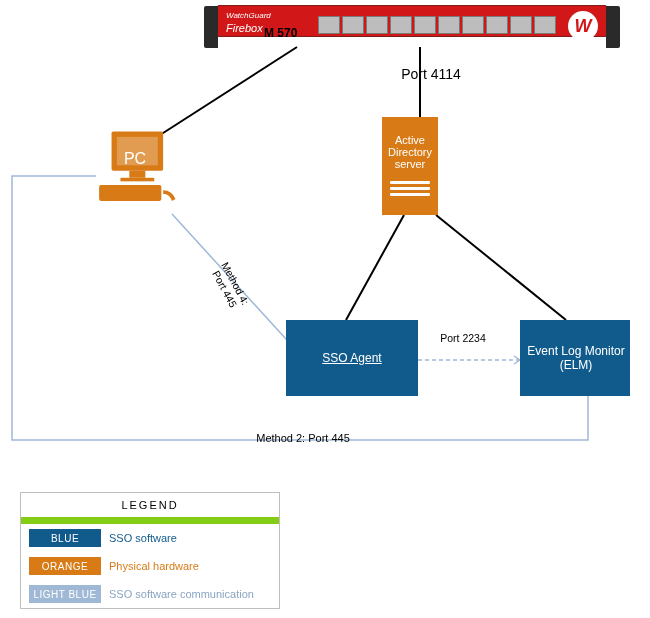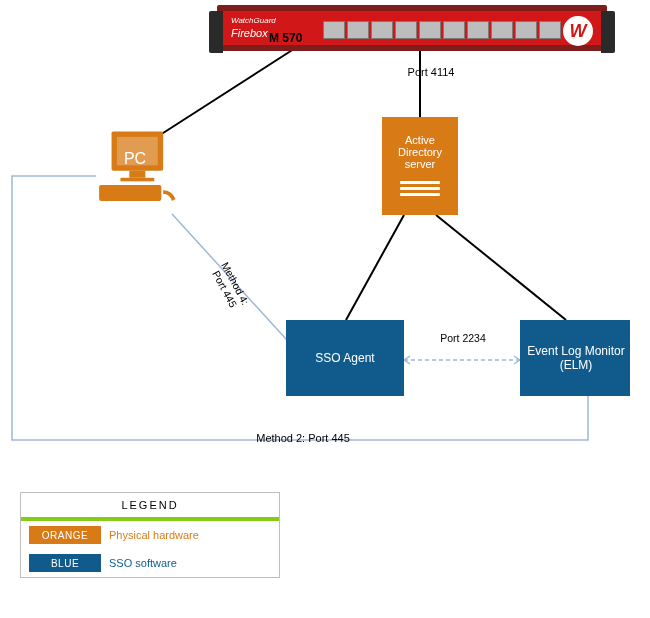--- a/index.html
+++ b/index.html
@@ -10,23 +10,23 @@
     font-family: Arial, Helvetica, sans-serif;
     font-size: 11px;
     color: #000;
     background: #fff;
     position: relative;
     overflow: hidden;
   }
   .abs { position: absolute; }
   
   .firebox {
-    left: 217px; top: 5px; width: 390px; height: 46px;
+    left: 217px; top: 5px; width: 390px; height: 32px;
     background: #d11717;
-    border: 6px solid #7f1d1d;
+    border: 1px solid #7f1d1d;
     border-radius: 2px;
   }
   .firebox .rack-l, .firebox .rack-r {
     position:absolute; top:0; width:14px; height:42px; background:#2a2a2a;
   }
   .firebox .rack-l { left:-14px; border-radius:2px 0 0 2px; }
   .firebox .rack-r { right:-14px; border-radius:0 2px 2px 0; }
   .firebox .brand {
     position:absolute; left:8px; top:4px; color:#fff; font-size:11px;
     font-style: italic; line-height: 12px;
@@ -48,48 +48,48 @@
   }
   
   .pc-wrap { left:90px; top:128px; width:100px; height:100px; text-align:center; }
   .pc-wrap svg { width:90px; height:80px; }
   .pc-label {
     position:absolute; left:114px; top:150px; color:#fff; font-size:16px;
     text-align:center; width:42px; pointer-events:none;
   }
   
   .ad {
-    left: 382px; top: 117px; width: 76px; height: 98px;
+    left: 382px; top: 117px; width: 56px; height: 98px;
     background:#d87b17; display:flex; flex-direction:column;
     align-items:center; justify-content:center; color:#fff;
     font-size:11px; text-align:center; padding:16px;
   }
   .ad .lines { margin-top:8px; width:40px; }
   .ad .lines div { height:3px; background:#fff; margin:3px 0; border-radius:1px; }
   
   .box {
     background:#115b8c; color:#fff; display:flex; align-items:center;
     justify-content:center; text-align:center; font-size:12px; padding:4px;
   }
-  .sso { left:286px; top:320px; width:118px; height:76px; }
+  .sso { left:286px; top:320px; width:132px; height:76px;text-decoration:underline; }
   .elm { left:520px; top:320px; width:110px; height:76px;padding-left:6px; }
   
-  .lbl { font-size:11px; color:#000; text-align:center; }
+  .lbl { font-size:14px; color:#000; text-align:center; }
   .lbl-4114 { left:400px; top:66px; width:62px; }
   .lbl-4135 { left:408px; top:332px; width:110px; font-size:10.5px; line-height:13px; }
   .lbl-m2   { left:248px; top:432px; width:110px; font-size:11px; }
   .lbl-m4   { left:215px; top:232px; width:110px; font-size:10.5px;
               transform: rotate(62deg); transform-origin: left top; }
   
   .legend {
     left:20px; top:492px; width:260px; border:1px solid #bfbfbf;
     font-size:11px;
   }
   .legend .hdr {
-    text-align:center; padding:6px 0; border-bottom:4px solid #84cc16;
+    text-align:center; padding:6px 0; border-bottom:7px solid #84cc16;
     letter-spacing: 2px;
   }
   .legend .row { display:flex; align-items:center; padding:5px 8px; gap:8px; }
   .legend .swatch { width:72px; height:18px; color:#fff; display:flex;
     align-items:center; justify-content:center; font-size:10px; letter-spacing:0.5px;}
   .sw-o { background:#d87b17; }
   .sw-b { background:#115b8c; }
   .sw-lb{ background:#9fb8d6; }
   .legend .desc-o { color:#d87b17; }
   .legend .desc-b { color:#115b8c; }
@@ -184,20 +184,24 @@
 <div class="abs lbl lbl-m2">Method 2: Port 445</div>
 
 <div class="abs lbl lbl-m4">
   <span>Method 4:</span><br>
   <span>Port 445</span>
 </div>
 
 <div class="abs legend">
   <div class="hdr">LEGEND</div>
   <div class="row">
+    <div class="swatch sw-b">BLUE</div>
+    <div class="desc-b">SSO software</div>
+  </div>
+  <div class="row">
     <div class="swatch sw-o">ORANGE</div>
     <div class="desc-o">Physical hardware</div>
   </div>
   <div class="row">
-    <div class="swatch sw-b">BLUE</div>
-    <div class="desc-b">SSO software</div>
+    <div class="swatch sw-lb">LIGHT BLUE</div>
+    <div class="desc-lb">SSO software communication</div>
   </div>
 </div>
 
 </body></html>

